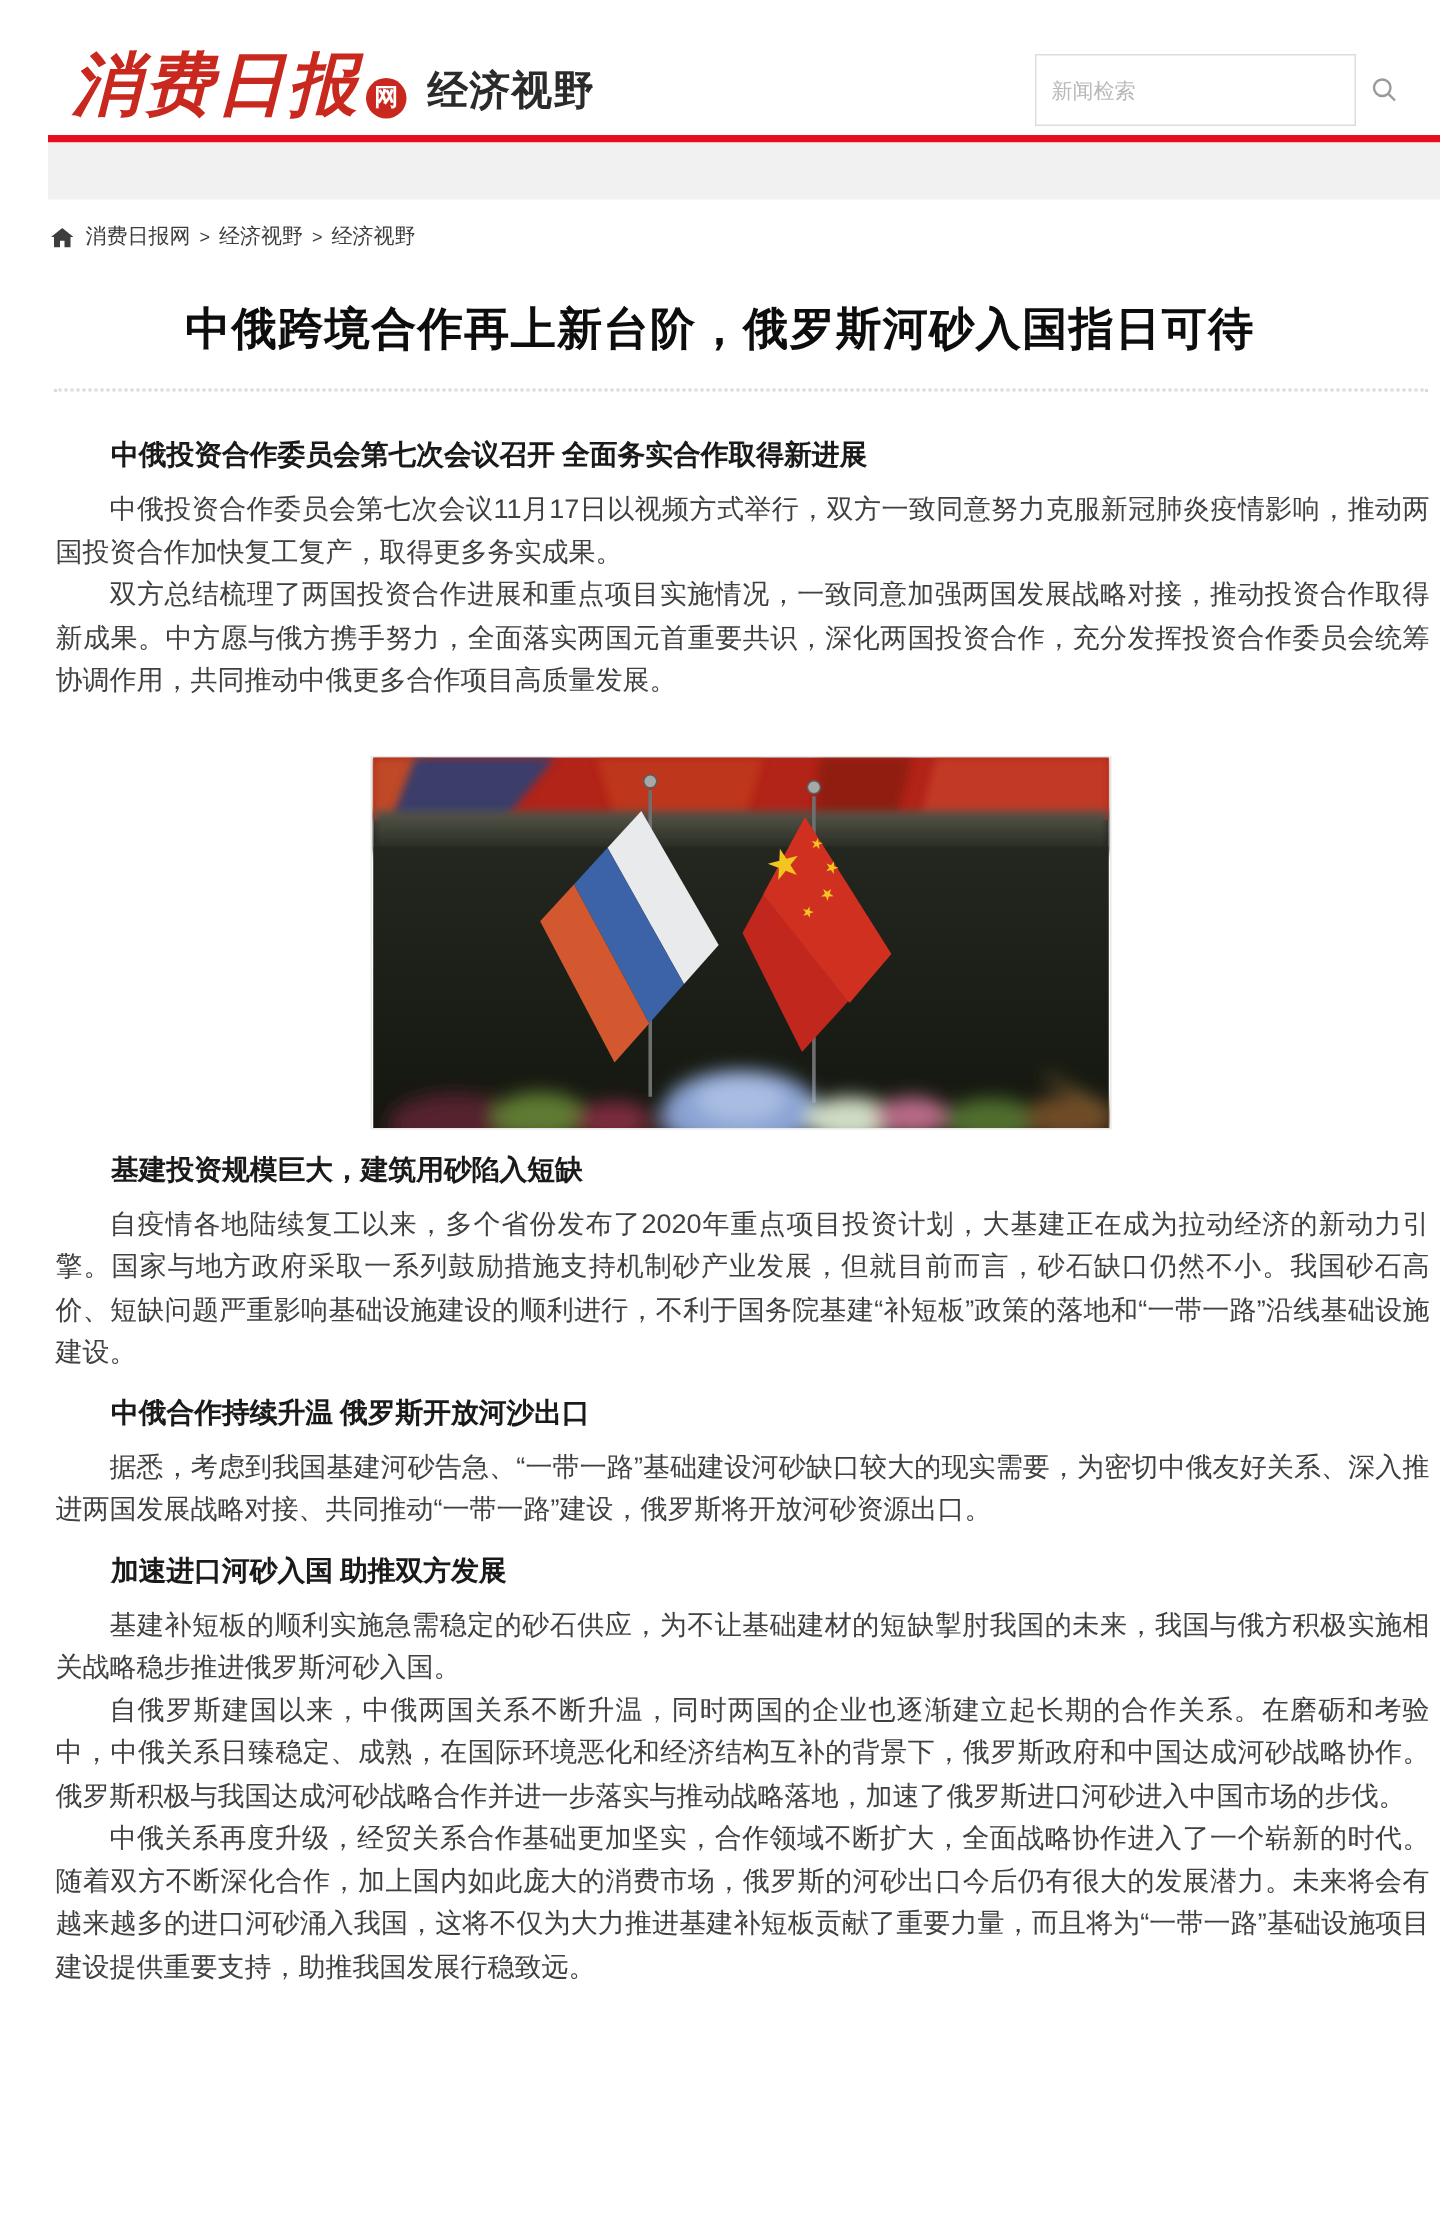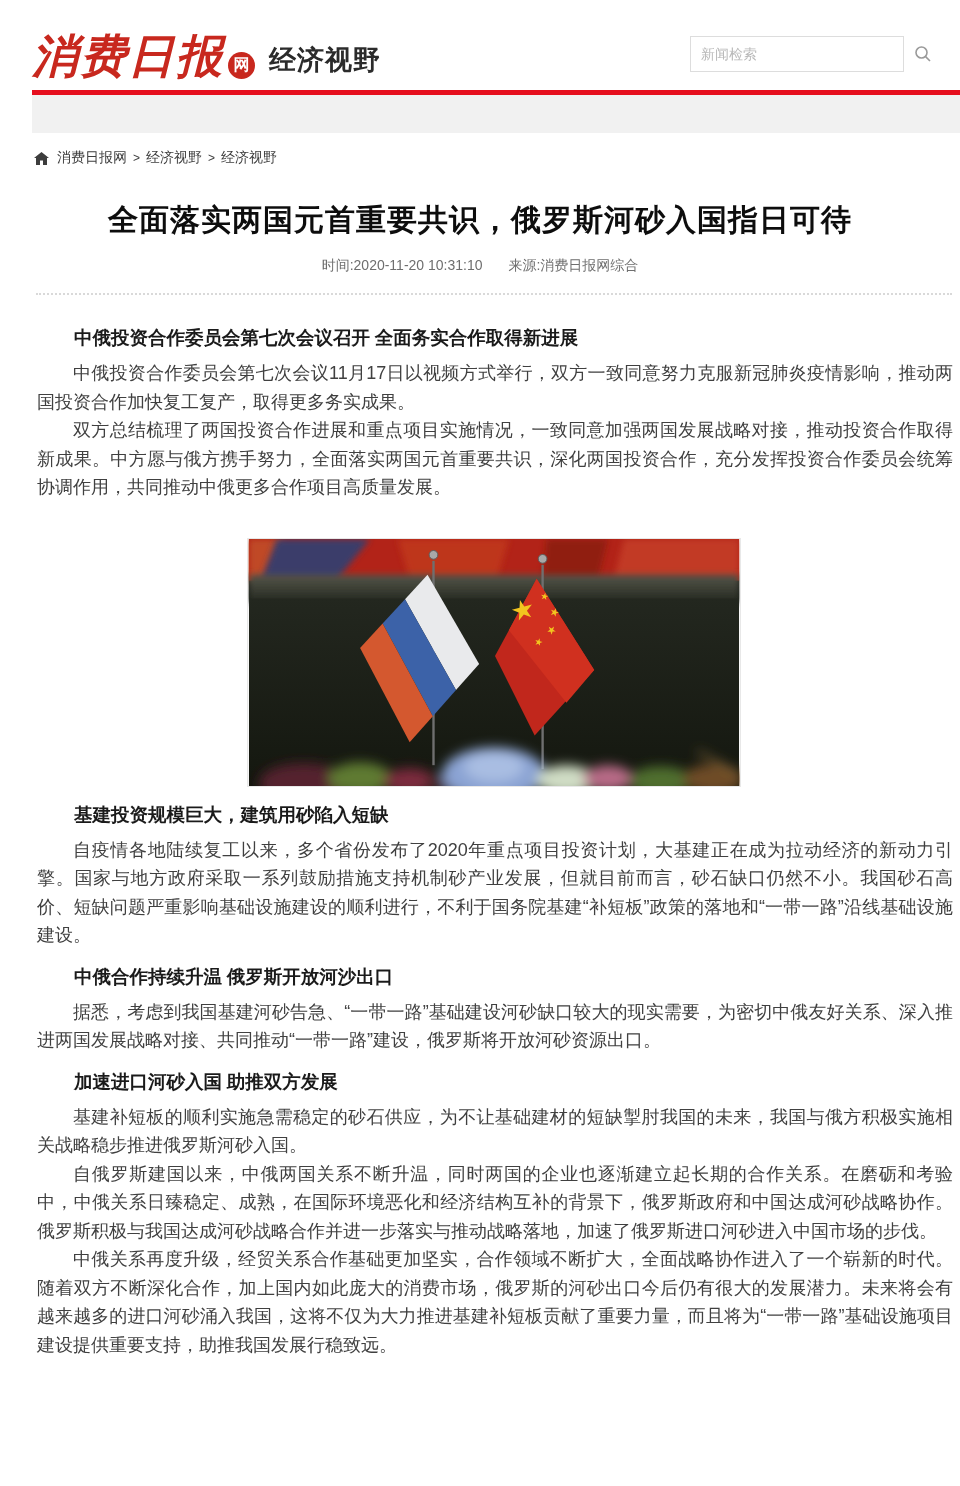--- a/index.html
+++ b/index.html
@@ -3,37 +3,37 @@
 <meta charset="utf-8">
 <style>
   * { margin:0; padding:0; box-sizing:border-box; }
   html,body { background:#ffffff; }
   body {
     width:960px; min-height:1486px; margin:0 auto;
     font-family:"Liberation Sans","DejaVu Sans",sans-serif;
     color:#404040;
   }
   
-  .header { padding:22px 0 8px 32px; display:flex; align-items:flex-end; position:relative; height:90px; }
+  .header { padding:22px 0 8px 48px; display:flex; align-items:flex-end; position:relative; height:90px; }
   .logo { display:flex; align-items:flex-end; cursor:pointer; }
   .logo-text {
     font-family:"Liberation Serif","DejaVu Serif",serif;
     font-style:italic; font-weight:bold;
     font-size:46px; line-height:50px; color:#c8281e; letter-spacing:2px;
   }
   .logo-badge {
     width:27px; height:27px; border-radius:50%;
     background:#c8281e; color:#fff; font-size:16px; font-weight:bold;
     display:flex; align-items:center; justify-content:center;
     margin:0 0 3px 4px;
   }
   .channel { font-size:27px; font-weight:bold; color:#2b2b2b; margin:0 0 4px 14px; letter-spacing:1px; cursor:pointer; }
   .search-wrap { position:absolute; right:28px; top:36px; display:flex; align-items:center; }
   .search-input {
-    width:214px; height:36px; border:1px solid #ddd; background:#fff;
+    width:214px; height:48px; border:1px solid #ddd; background:#fff;
     font-size:14px; padding:0 10px; color:#555; outline:none;
   }
   .search-input::placeholder { color:#b9b9b9; }
   .search-icon { margin-left:10px; cursor:pointer; display:flex; }
   
   .red-line { margin-left:32px; height:5px; background:#e60f1e; }
   .gray-band { margin-left:32px; height:38px; background:#f1f1f1; }
   
   .breadcrumb { margin:16px 0 0 34px; font-size:14px; color:#3d3d3d; display:flex; align-items:center; gap:6px; }
   .breadcrumb .crumb { cursor:pointer;text-align:center; }
@@ -87,25 +87,21 @@
     </svg>
   </span>
   <span class="crumb">消费日报网</span>
   <span class="sep">&gt;</span>
   <span class="crumb">经济视野</span>
   <span class="sep">&gt;</span>
   <span class="crumb">经济视野</span>
 </nav>
 
 <main>
-  <h1 class="article-title">全面落实两国元首重要共识，俄罗斯河砂入国指日可待</h1>
-  <div class="article-meta">
-    <span class="meta-time">时间:2020-11-20 10:31:10</span>
-    <span class="meta-source">来源:消费日报网综合</span>
-  </div>
+  <h1 class="article-title">中俄跨境合作再上新台阶，俄罗斯河砂入国指日可待</h1>
   <div class="dotted-divider"></div>
 
   <div class="article-body">
 
     <section>
       <h2>中俄投资合作委员会第七次会议召开 全面务实合作取得新进展</h2>
       <p>中俄投资合作委员会第七次会议11月17日以视频方式举行，双方一致同意努力克服新冠肺炎疫情影响，推动两国投资合作加快复工复产，取得更多务实成果。</p>
       <p>双方总结梳理了两国投资合作进展和重点项目实施情况，一致同意加强两国发展战略对接，推动投资合作取得新成果。中方愿与俄方携手努力，全面落实两国元首重要共识，深化两国投资合作，充分发挥投资合作委员会统筹协调作用，共同推动中俄更多合作项目高质量发展。</p>
     </section>
 

